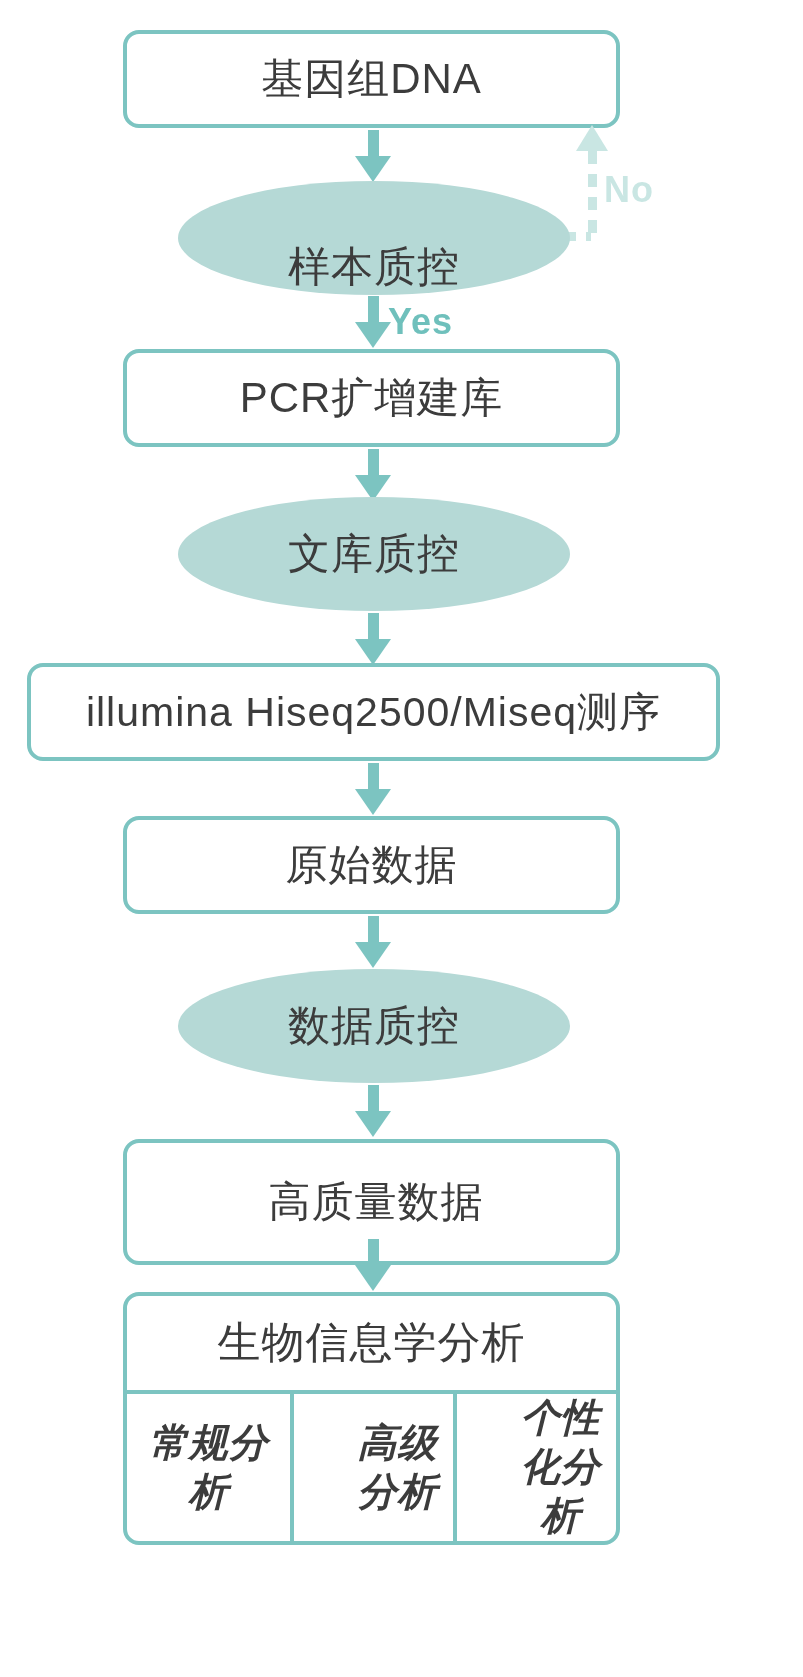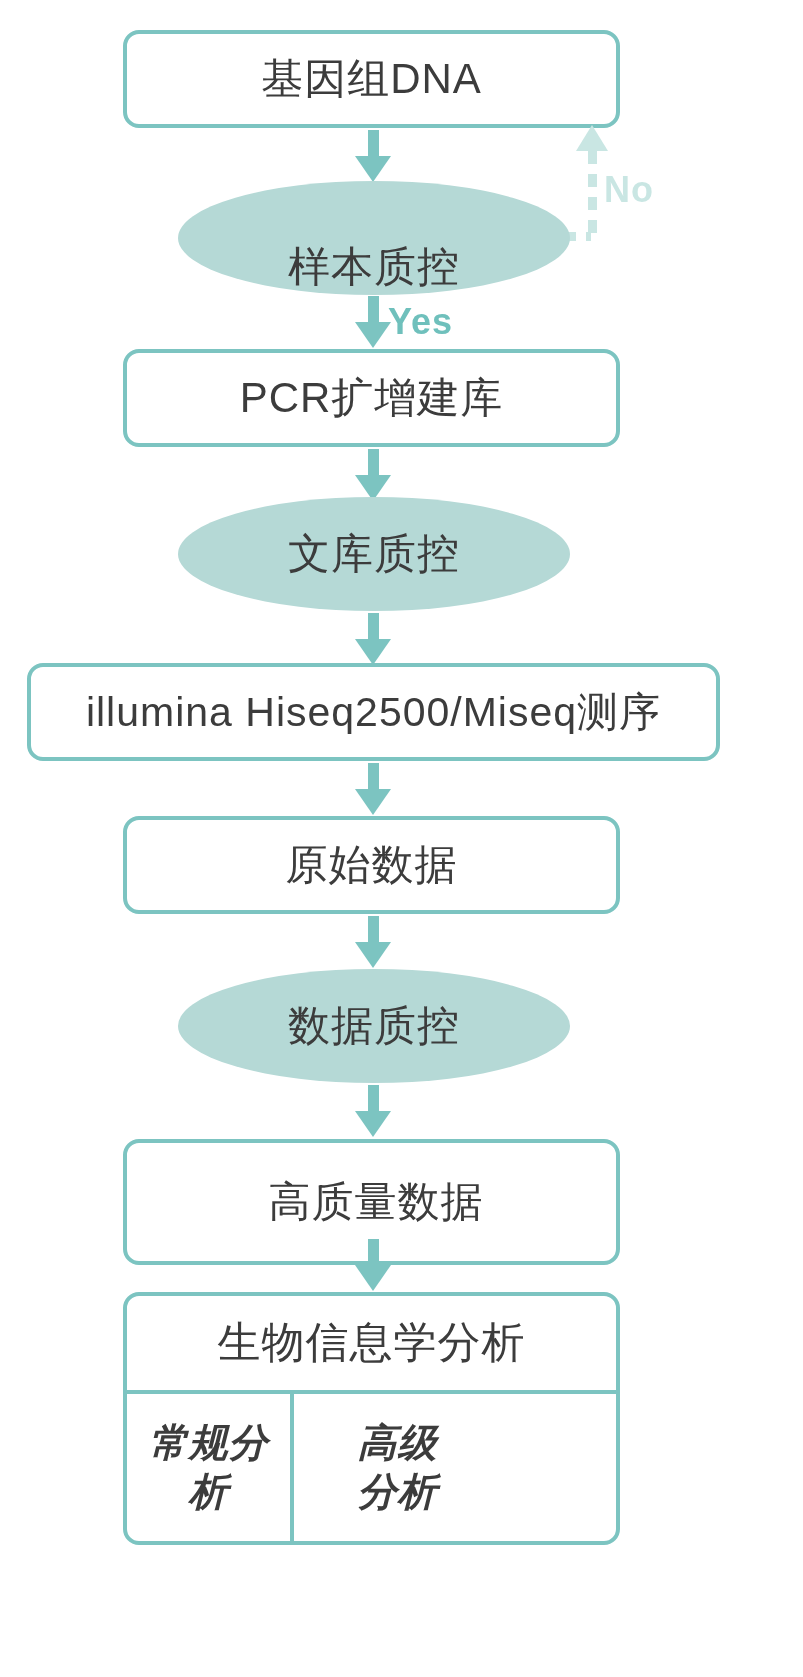--- a/index.html
+++ b/index.html
@@ -143,16 +143,19 @@
     <div class="analysis-header">
       <span>生物信息学分析</span>
     </div>
     <div class="analysis-cells">
       <div class="analysis-cell">
         <span>常规分析</span>
       </div>
       <div class="analysis-cell">
         <span>高级分析</span>
       </div>
+      <div class="analysis-cell">
+        <span>个性化分析</span>
+      </div>
     </div>
   </div>
 
 </div>
 
 </body></html>

